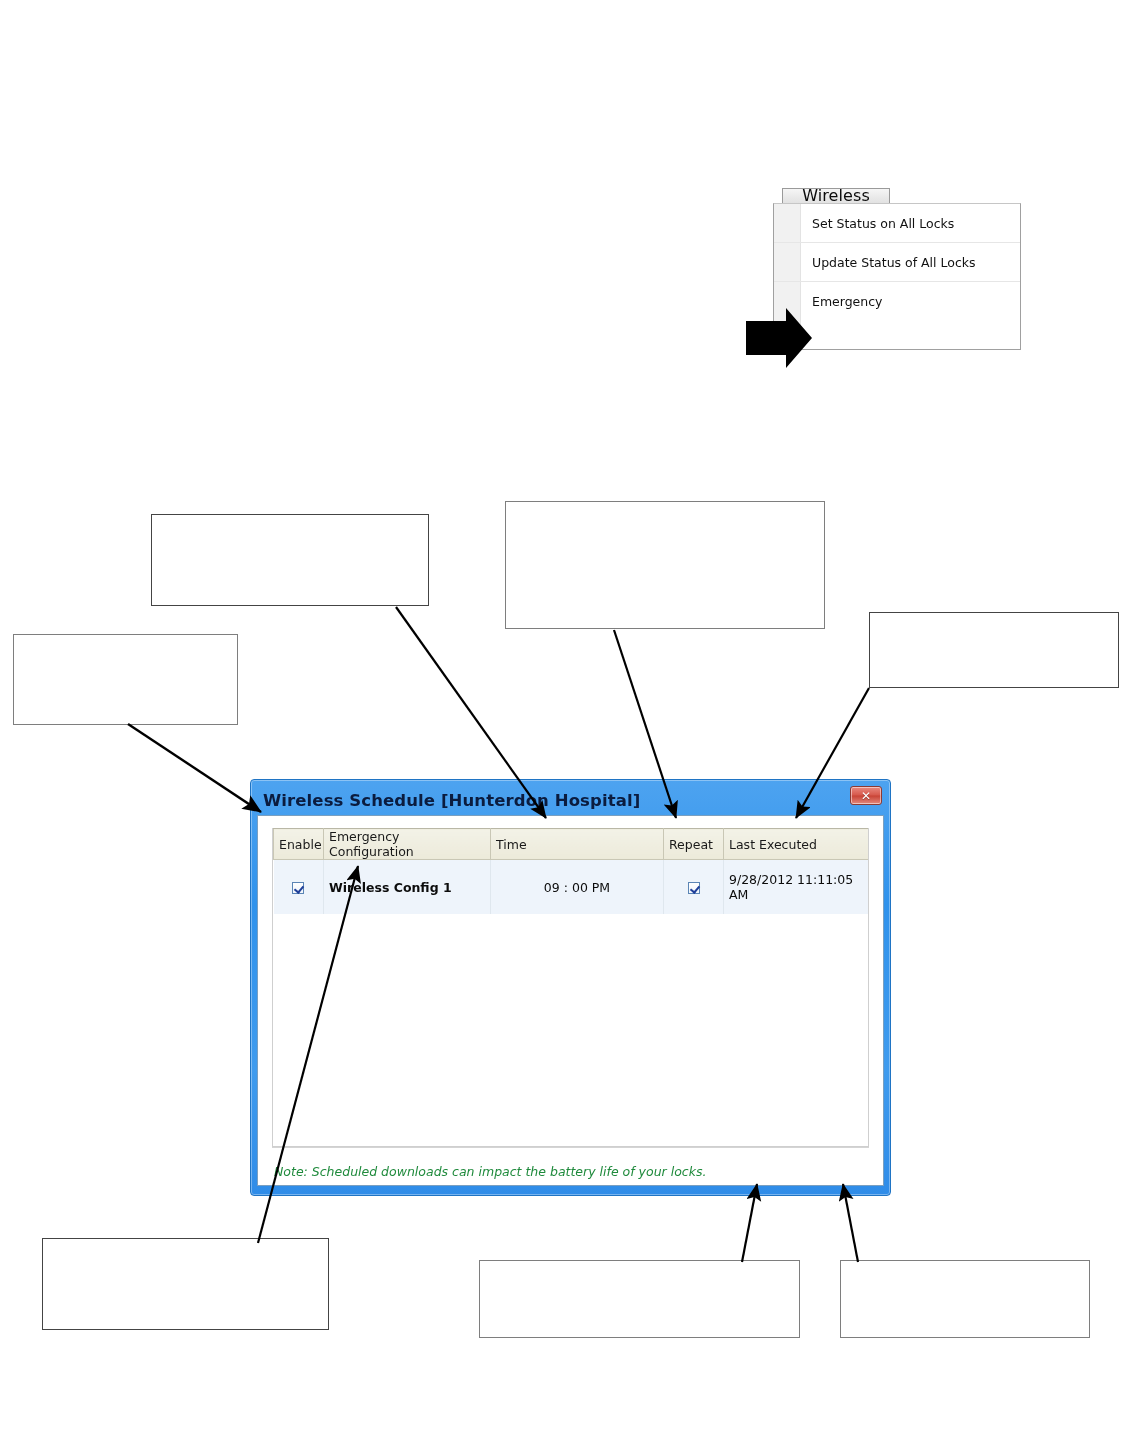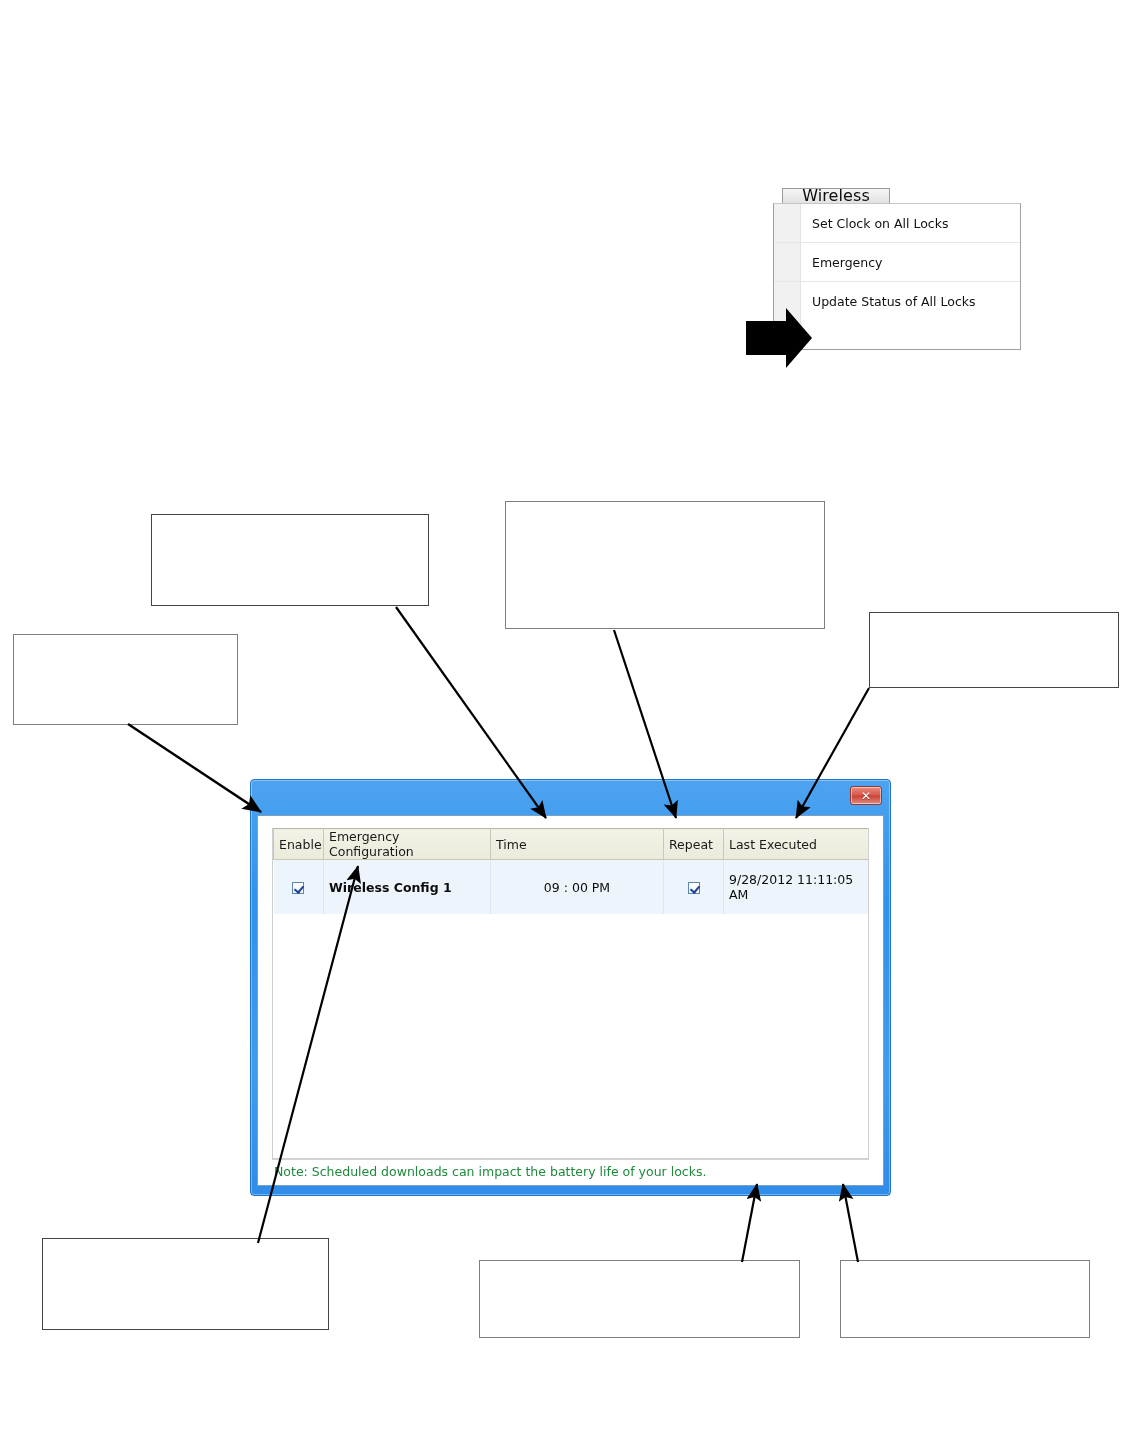--- a/index.html
+++ b/index.html
@@ -241,22 +241,23 @@
     border-width: 0 2px 2px 0;
     transform: rotate(40deg);
   }
 
   .note-sep {
     margin: 0 14px;
     height: 1px;
     background: #d4d4d4;
   }
   .note-row {
-    padding: 4px 0 6px 16px;
-    font-size: 12.5px;
+    padding: 16px 0 6px 16px;
+    font-size: 12.5px;
+    font-style: italic;
     color: #1f8a3c;
     background: #ffffff;
   }
   .btn-row {
     height: 46px;
     background: linear-gradient(180deg,#b9dcf7 0%, #a9d2f4 100%);
     border-top: 1px solid #8ab4dc;
     display: flex;
     align-items: center;
     justify-content: flex-end;
@@ -301,28 +302,28 @@
 
 <div class="stage">
 
   <div id="menu-group">
     <div class="menu-tab">
       <span>Wireless Actions</span>
     </div>
     <div class="menu-panel">
       <div class="menu-gutter"></div>
       <div class="menu-item">
-        <span>Set Clock on All Locks</span>
+        <span>Set Status on All Locks</span>
+      </div>
+      <div class="menu-item">
+        <span>Update Status of All Locks</span>
       </div>
       <div class="menu-item">
         <span>Emergency</span>
       </div>
-      <div class="menu-item">
-        <span>Update Status of All Locks</span>
-      </div>
     </div>
   </div>
 
   <div class="callout" style="left:151px; top:514px; width:278px; height:92px;">
     <span></span>
   </div>
 
   <div class="callout light" style="left:505px; top:501px; width:320px; height:128px;">
     <span></span>
   </div>
@@ -342,20 +343,21 @@
   <div class="callout light" style="left:479px; top:1260px; width:321px; height:78px;">
     <span></span>
   </div>
 
   <div class="callout light" style="left:840px; top:1260px; width:250px; height:78px;">
     <span></span>
   </div>
 
   <div id="dialog">
     <div class="dlg-titlebar">
+      <span class="dlg-title">Wireless Schedule [Hunterdon Hospital]</span>
       <div class="dlg-close">
         <span class="x">✕</span>
       </div>
     </div>
 
     <div class="dlg-body">
 
       <div class="grid-wrap">
         <table class="grid">
           <thead>

